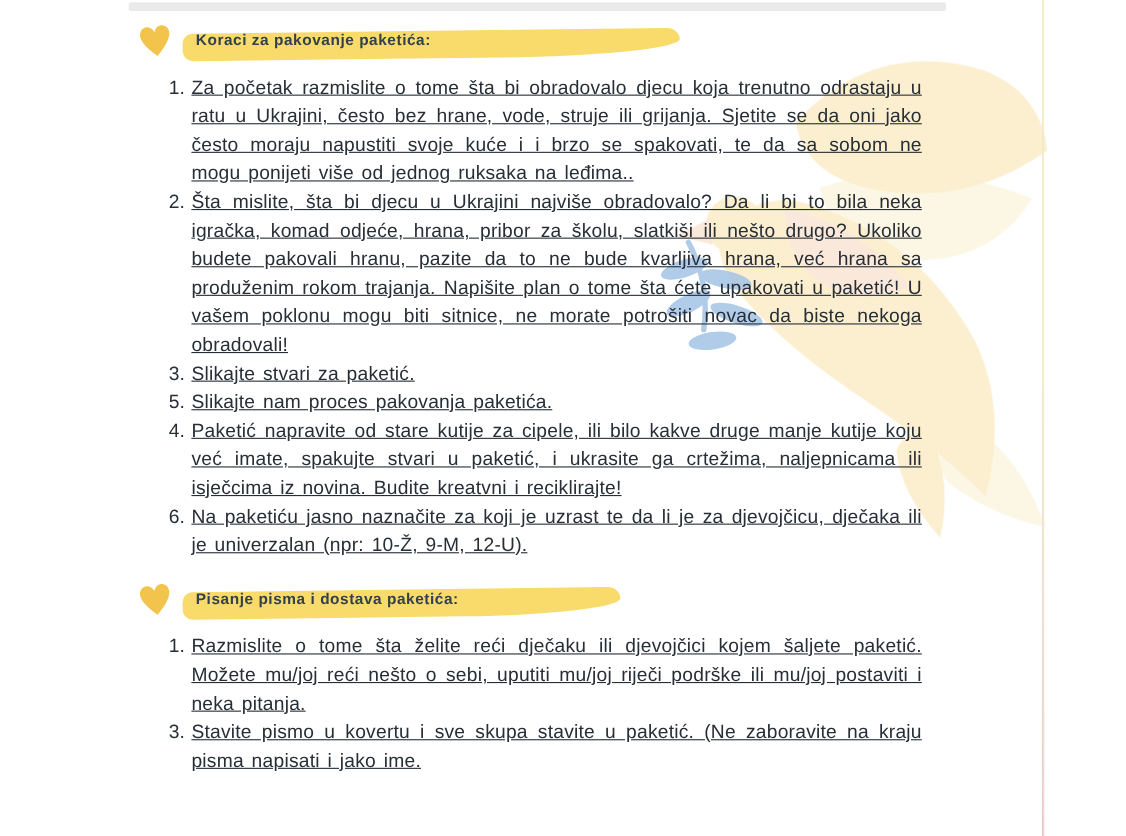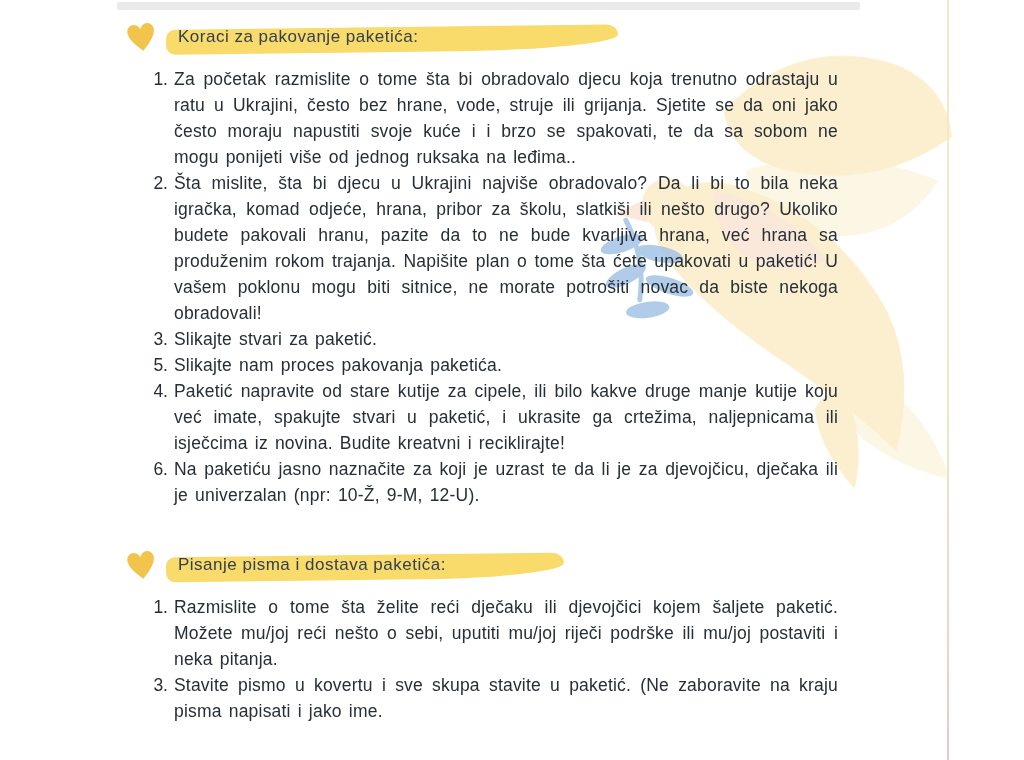--- a/index.html
+++ b/index.html
@@ -38,42 +38,42 @@
   .dove-soft{fill:var(--dove-color);opacity:.55;}
   .dove-accent{fill:var(--dove-accent-color);}
   .branch-leaf{fill:var(--branch-color);}
   .branch-stem{stroke:var(--branch-color);stroke-width:5;fill:none;stroke-linecap:round;}
   .heart-shape{fill:var(--heart-color);}
 
   .content{
     position:absolute;left:126px;top:20px;width:712px;z-index:2;
   }
   .section{margin:0;}
-  .section + .section{margin-top:40px;}
+  .section + .section{margin-top:20px;}
   .section-heading{
     display:flex;align-items:center;gap:13px;margin:0;
   }
   .heart{width:31px;height:31px;transform:rotate(-8deg);flex:0 0 auto;margin-top:2px;}
   .hl-wrap{position:relative;display:inline-block;padding:3px 10px 3px 8px;}
   .hl{
     position:absolute;left:-4px;top:3px;height:25px;z-index:-1;
     background:var(--highlight-color);
     border-radius:14px 18px 55% 14px / 14px 16px 90% 14px;
     transform:rotate(-0.7deg);
   }
   .section-1 .hl{width:452px;}
   .section-2 .hl{width:398px;}
   .heading-text{
-    font-size:17px;font-weight:normal;color:var(--heading-text-color);
+    font-size:14px;font-weight:bold;color:var(--heading-text-color);
     letter-spacing:.5px;white-space:nowrap;
   }
   ol.steps{
     list-style:none;margin:13px 0 0 0;padding:0 0 0 22px;
     font-size:17.5px;line-height:26px;color:var(--body-text-color);
-    letter-spacing:.2px;word-spacing:2px;
+    letter-spacing:.2px;word-spacing:2px;text-decoration:underline;
   }
   ol.steps li{
     position:relative;padding-left:26px;text-align:justify;
   }
   ol.steps li::before{
     content:attr(data-num) ".";
     position:absolute;left:0;top:0;width:20px;text-align:right;
     letter-spacing:0;word-spacing:0;
   }
   ol.steps li > span{display:inline;}

